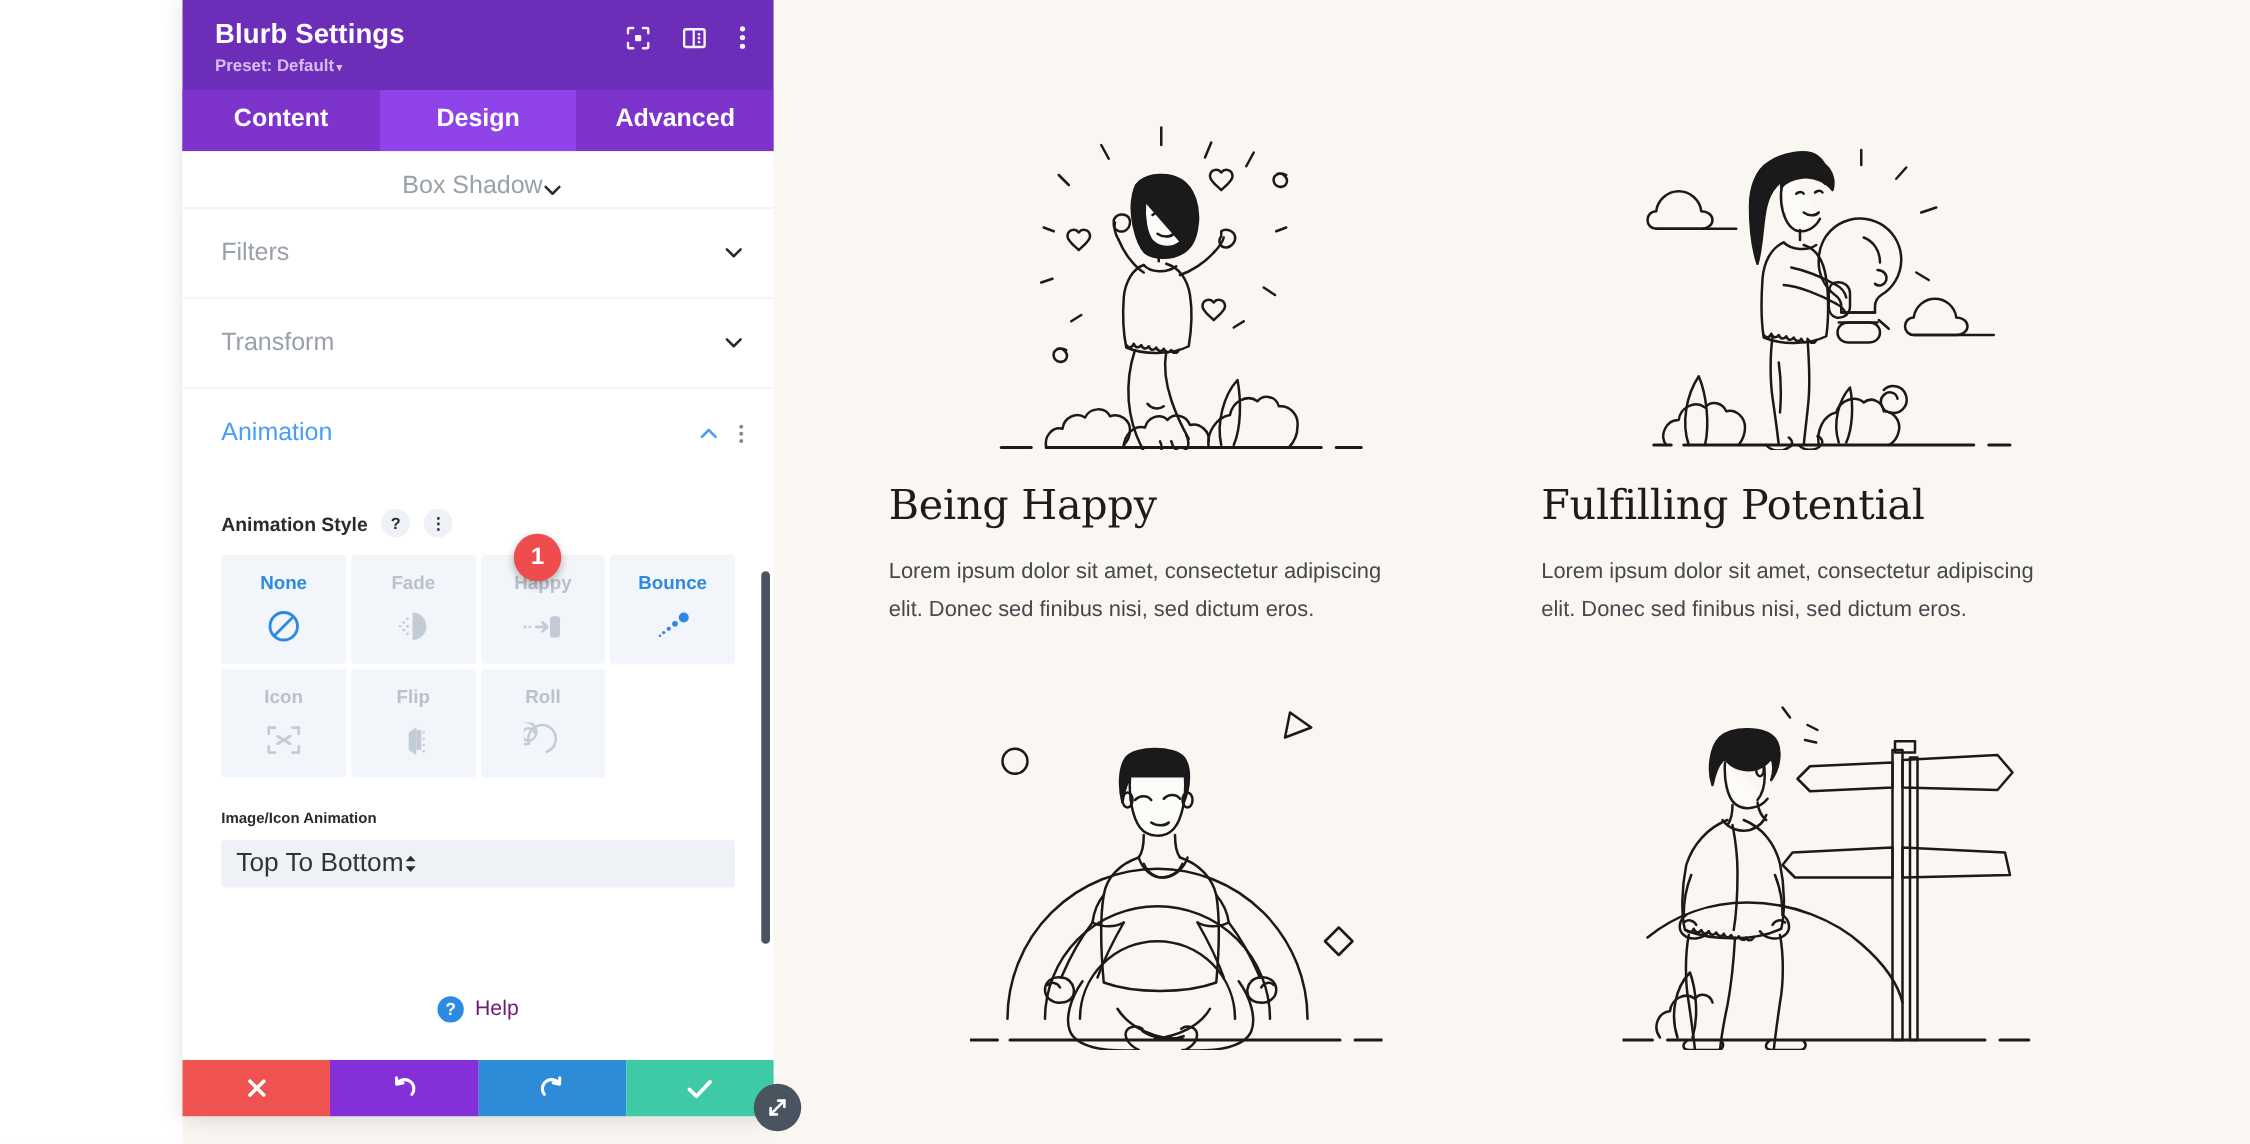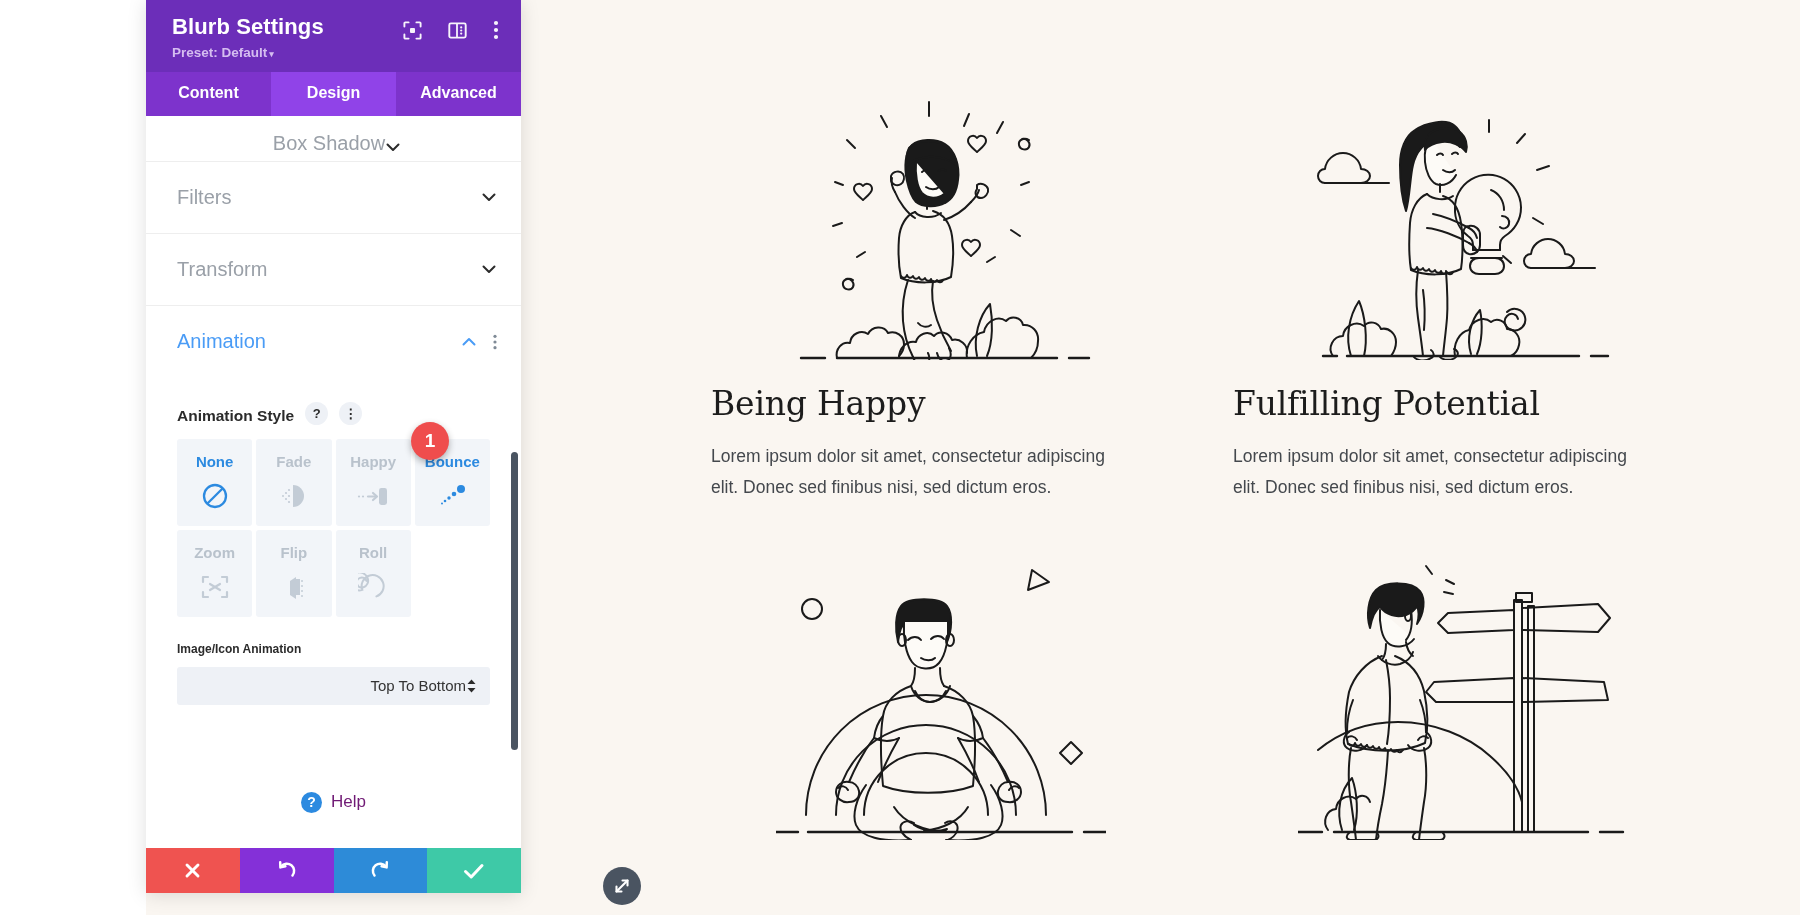--- a/index.html
+++ b/index.html
@@ -12,21 +12,21 @@
   #root { position: relative; width: 1800px; height: 915px; background: #faf6f1; }
 
   
   .edge-strip {
     position: absolute; left: 0; top: 0; width: 146px; height: 915px;
     background: #ffffff;
   }
 
   
   .settings-panel {
-    position: absolute; left: 146px; top: 0; width: 375px; height: 893px;
+    position: absolute; left: 146px; top: 0; width: 473px; height: 893px;
     background: #ffffff;
     display: flex; flex-direction: column;
     box-shadow: 0 2px 18px rgba(0,0,0,0.13);
   }
   .panel-header {
     background: #6c2eb9; padding: 13px 24px 12px 26px;
     position: relative; flex: 0 0 auto;
   }
   .panel-title {
     color: #ffffff; font-size: 22px; font-weight: bold; letter-spacing: .1px;
@@ -40,21 +40,21 @@
     position: absolute; right: 22px; top: 20px;
     display: flex; align-items: center; gap: 26px;
   }
   .hicon { cursor: pointer; line-height: 0; opacity: .95; }
 
   .panel-tabs {
     display: flex; background: #7d33cc; flex: 0 0 auto;
   }
   .panel-tab {
     flex: 1; text-align: center; padding: 12px 0 14px;
-    color: #ffffff; font-size: 16px; font-weight: bold; cursor: pointer;
+    color: #ffffff; font-size: 20px; font-weight: bold; cursor: pointer;
     background: #7d33cc;
   }
   .panel-tab.active { background: #9043e8; }
 
   .panel-body {
     flex: 1 1 auto; position: relative; overflow: hidden; background: #fff;
   }
   .panel-scroll { position: absolute; inset: 0; padding-bottom: 10px; }
 
   .acc-row {
@@ -99,22 +99,22 @@
     background: #ef4d4d; color: #fff; font-size: 19px; font-weight: bold;
     display: flex; align-items: center; justify-content: center;
     left: 234px; top: -17px;
     box-shadow: 0 3px 7px rgba(0,0,0,0.3);
     z-index: 5;
   }
 
   .sub-label { font-size: 12px; color: #2b2b2b; font-weight: bold; margin: 25px 0 11px; }
   .select-box {
     background: #eef1f6; height: 38px; border-radius: 3px;
-    display: flex; align-items: center; justify-content: flex-end;
-    padding: 0 13px 0 12px; font-size: 15px; color: #333; cursor: pointer;
+    display: flex; align-items: center; justify-content: flex-start;
+    padding: 0 13px 0 12px; font-size: 21px; color: #333; cursor: pointer;
   }
   .spinner-ico { display: flex; flex-direction: column; gap: 2px; line-height: 0; }
 
   .help-row {
     display: flex; align-items: center; justify-content: center; gap: 9px;
     margin-top: 87px; cursor: pointer;
   }
   .help-circle {
     width: 21px; height: 21px; border-radius: 50%; background: #2c8ae0;
     color: #fff; font-size: 14px; font-weight: bold;
@@ -325,21 +325,21 @@
                   <circle cx="25" cy="7" r="4" fill="#2c8ae0"></circle>
                   <circle cx="18" cy="12" r="2.3" fill="#2c8ae0"></circle>
                   <circle cx="13" cy="16" r="1.7" fill="#2c8ae0"></circle>
                   <circle cx="9" cy="19" r="1.3" fill="#2c8ae0"></circle>
                   <circle cx="6" cy="21.5" r="1" fill="#2c8ae0"></circle>
                 </svg>
               </span>
             </div>
 
             <div class="anim-cell">
-              <span class="anim-label">Zoom</span>
+              <span class="anim-label">Icon</span>
               <span class="anim-ico">
                 <svg width="30" height="28" viewBox="0 0 30 28">
                   <g stroke="#c3ccd6" stroke-width="2.2" fill="none" stroke-linecap="round" stroke-linejoin="round">
                     <path d="M3 9V4h5"></path>
                       <path d="M22 4h5v5"></path>
                       <path d="M27 19v5h-5"></path>
                       <path d="M8 24H3v-5"></path>
                     <line x1="10" y1="11" x2="20" y2="17"></line>
                     <line x1="20" y1="11" x2="10" y2="17"></line>
                   </g>

